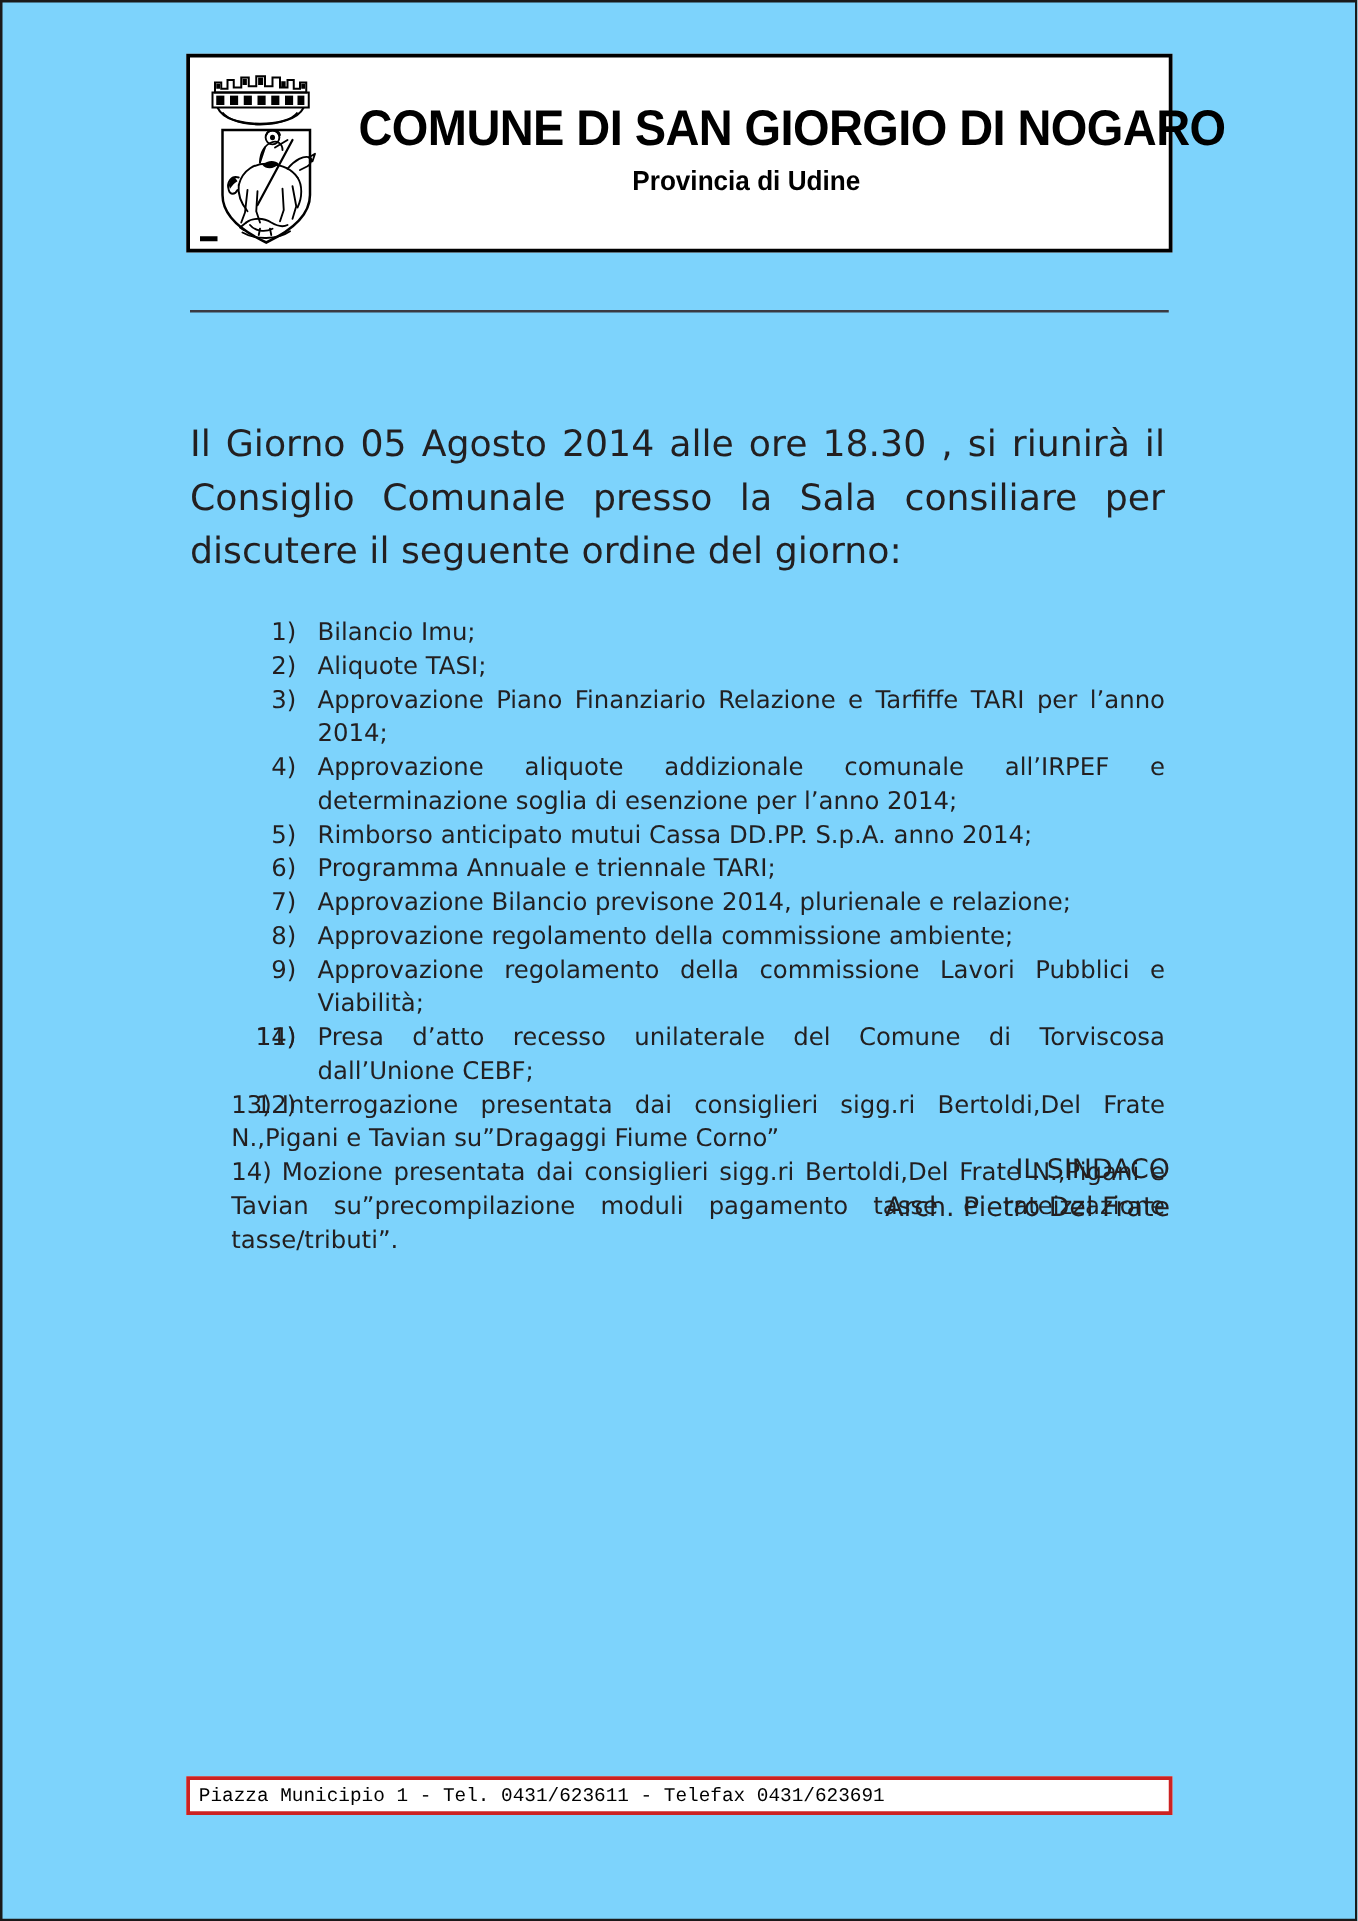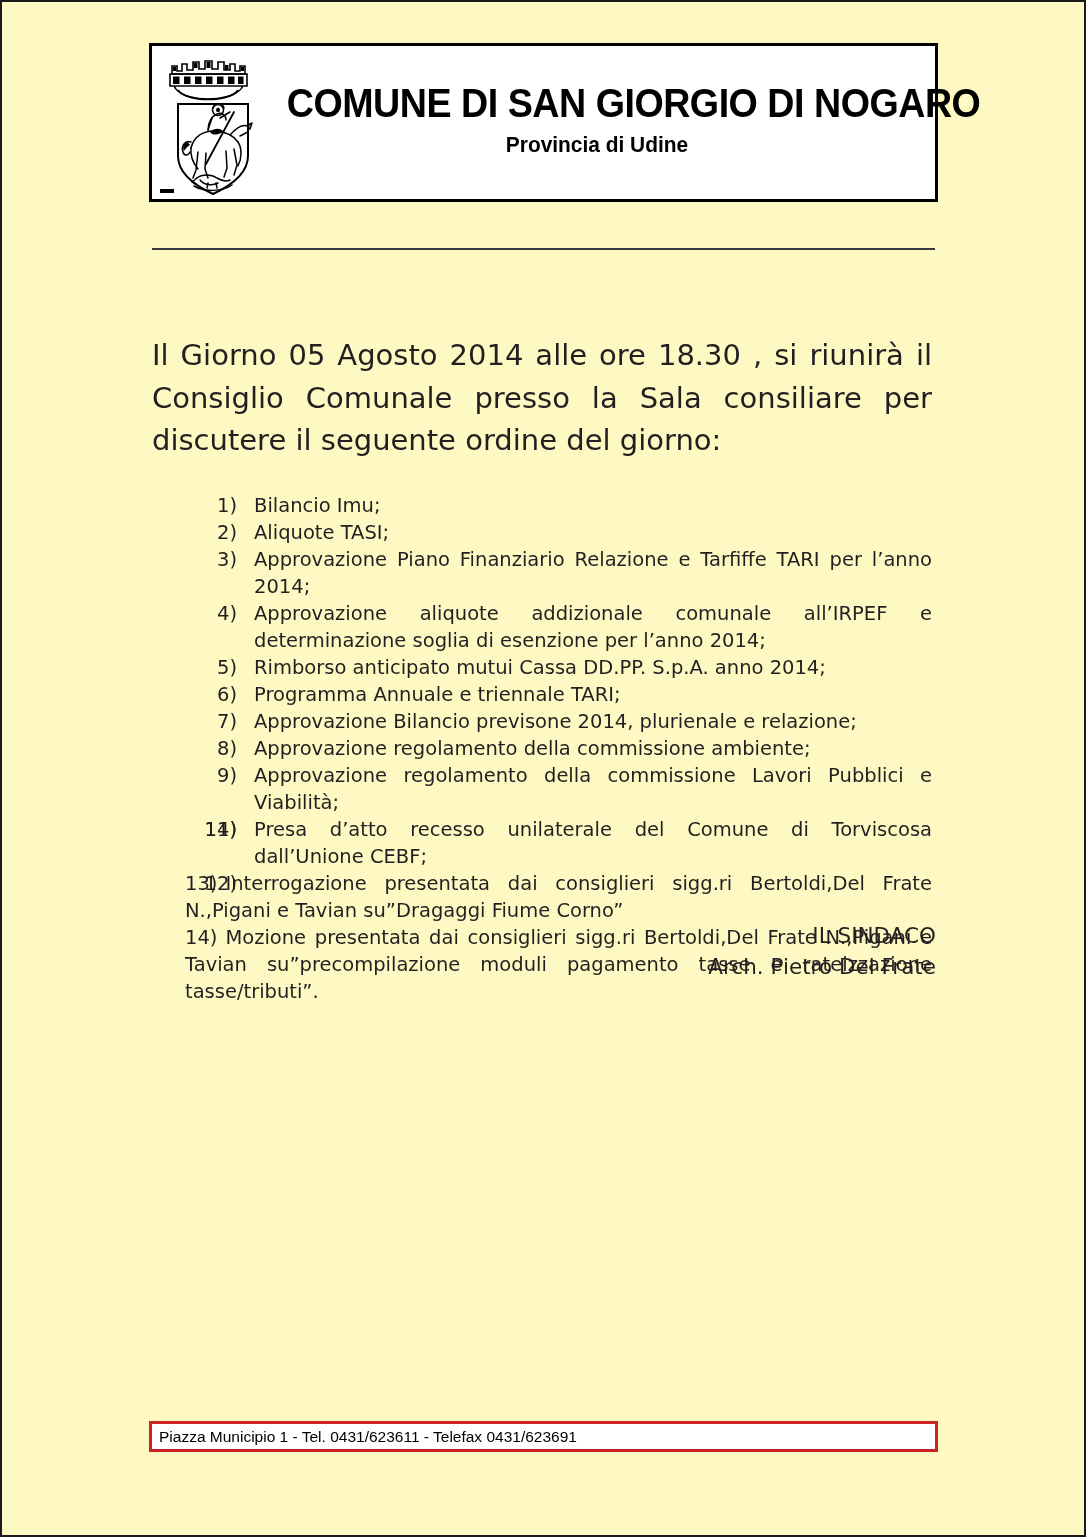--- a/index.html
+++ b/index.html
@@ -10,21 +10,21 @@
   }
   body {
     font-family: "DejaVu Sans", sans-serif;
   }
 
   .page {
     position: relative;
     width: 1086px;
     height: 1537px;
     box-sizing: border-box;
-    background: #fef9c3;
+    background: #7dd3fc;
     border: 2px solid #1a1a1a;
     overflow: hidden;
   }
 
   
   .letterhead {
     position: absolute;
     left: 147px;
     top: 41px;
     width: 789px;
@@ -170,21 +170,21 @@
     position: absolute;
     left: 147px;
     top: 1419px;
     width: 789px;
     height: 31px;
     box-sizing: border-box;
     border: 3px solid #cc2222;
     background: #ffffff;
   }
   .footer-text {
-    font-family: Liberation Sans, sans-serif;
+    font-family: Liberation Mono, monospace;
     font-size: 15.5px;
     color: #000000;
     padding: 4px 0 0 7px;
     white-space: nowrap;
   }
 </style>
 </head>
 <body>
 
 <div class="page">

